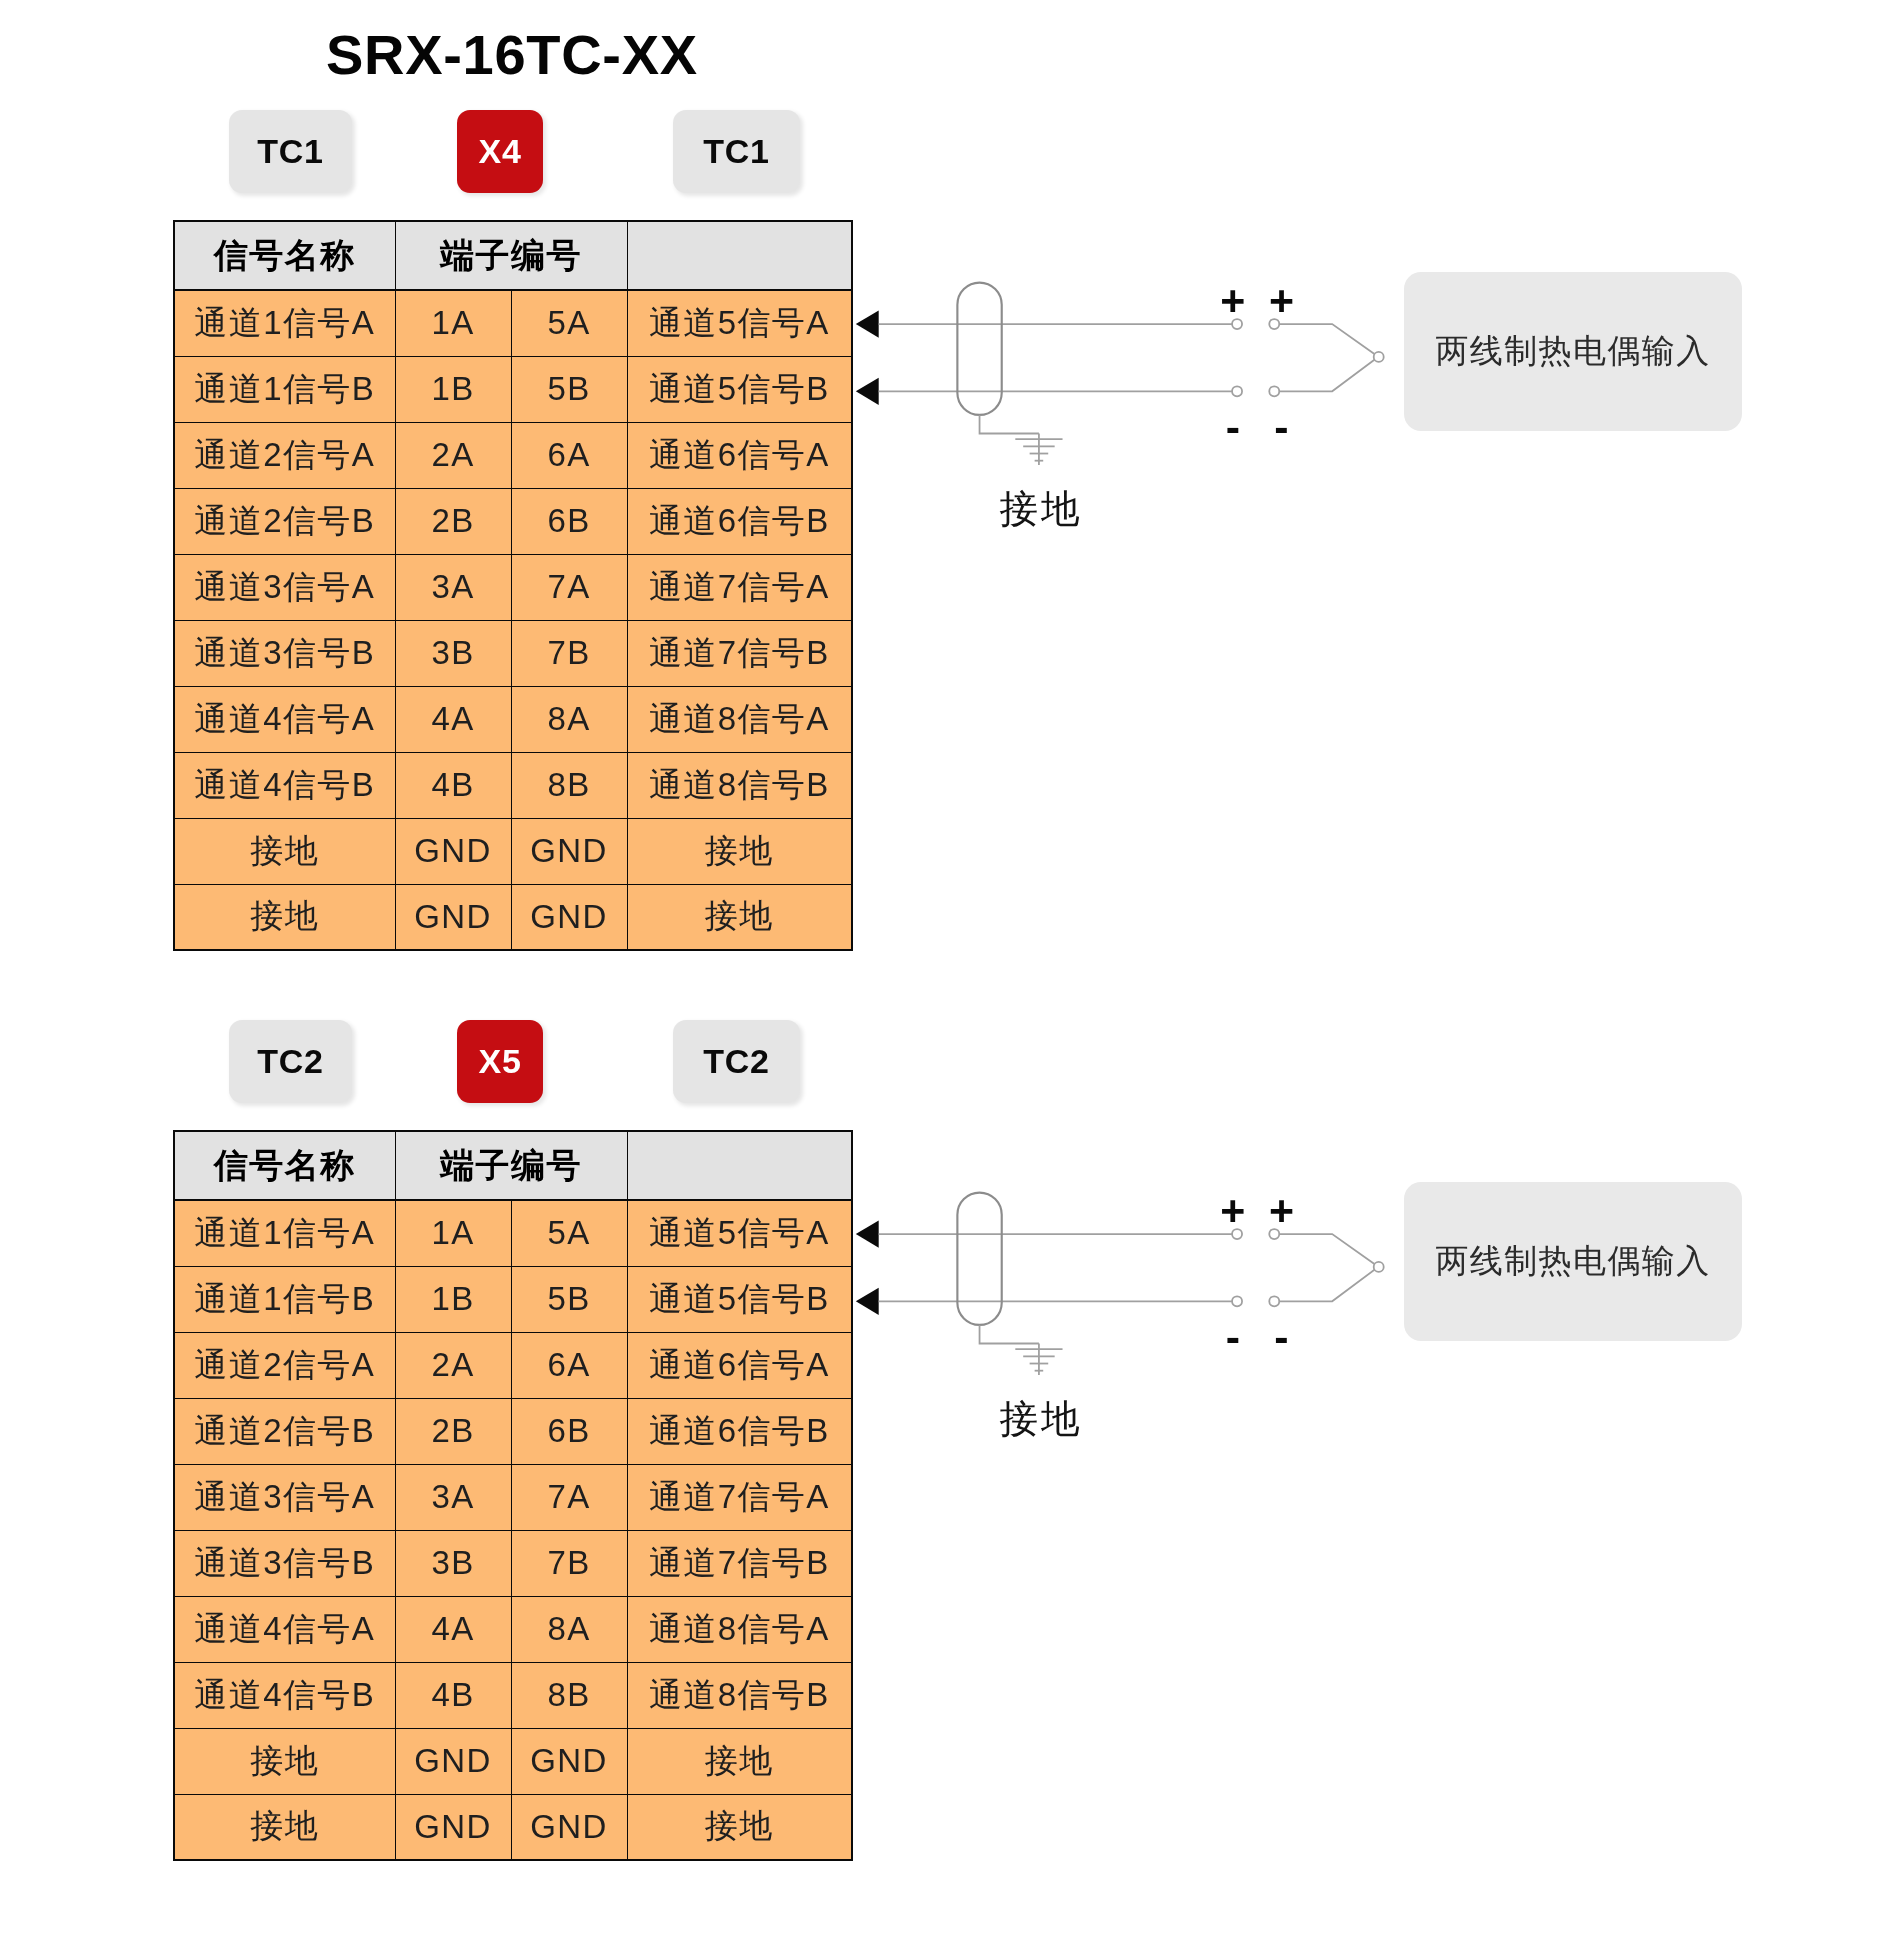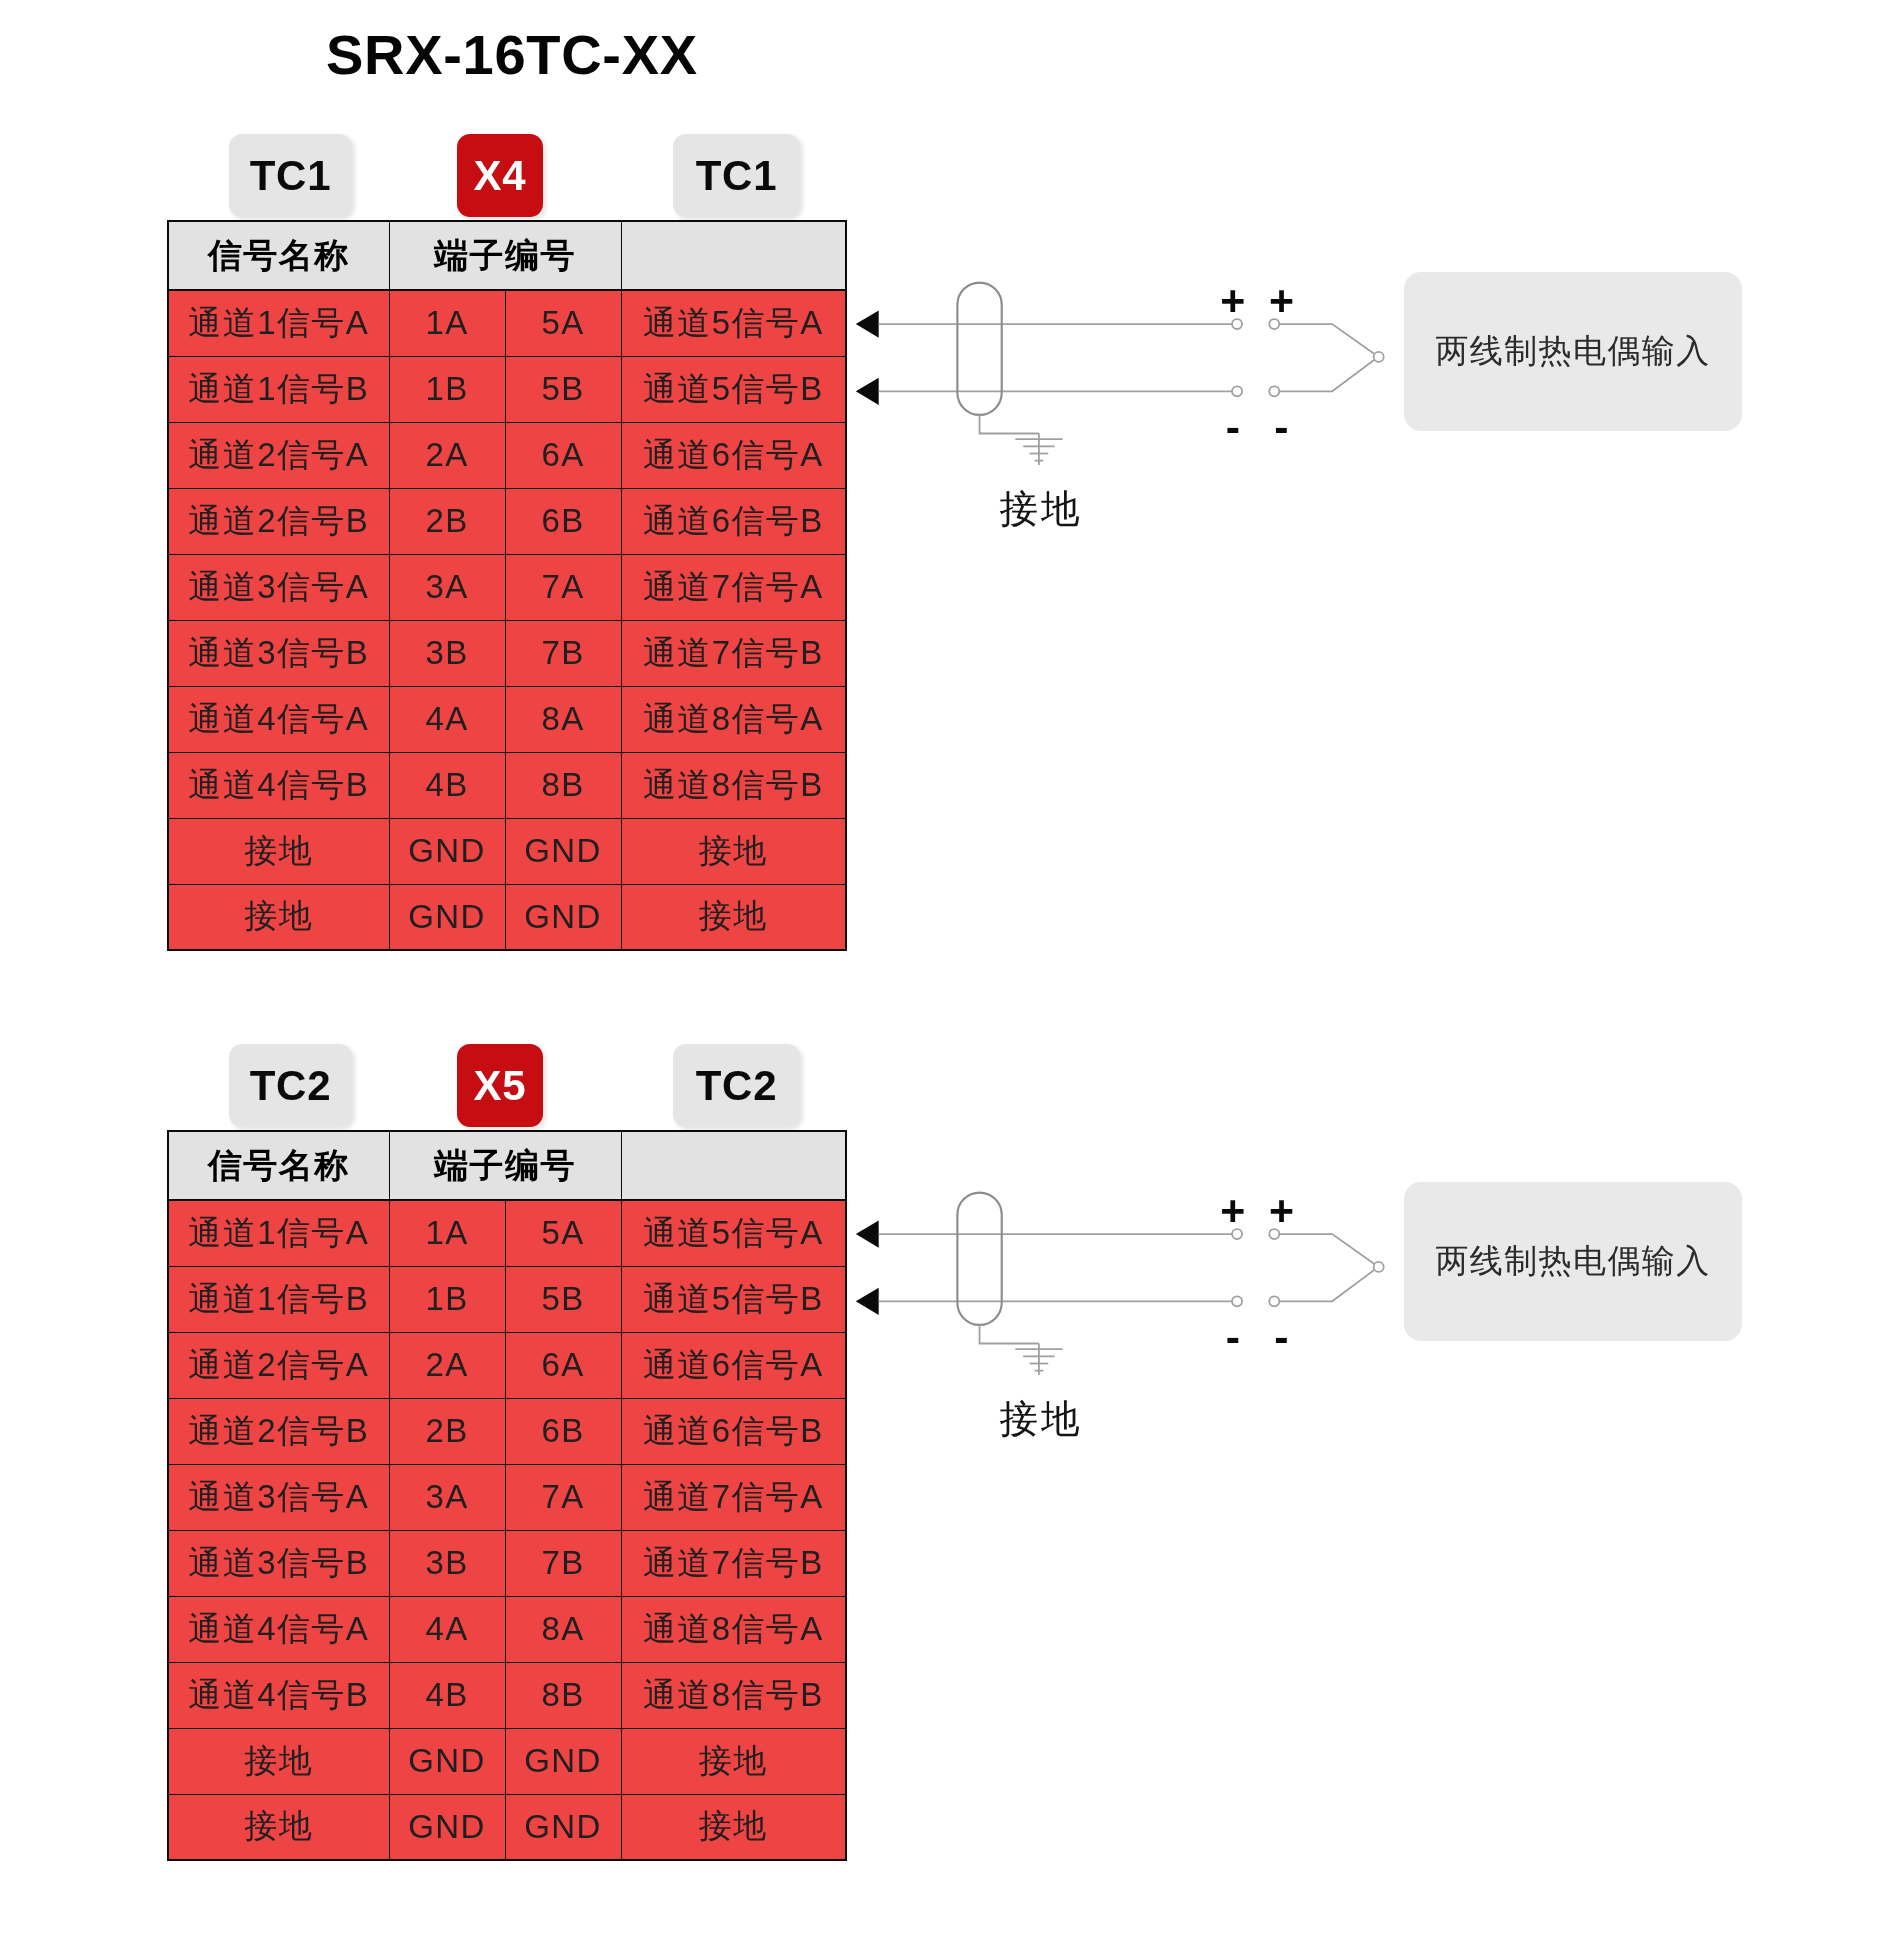--- a/index.html
+++ b/index.html
@@ -20,31 +20,30 @@
   .title{
     position:absolute;left:326px;top:21.5px;
     font-size:56px;font-weight:bold;color:#050505;letter-spacing:0.7px;
   }
   .tc-section{position:absolute;left:0;width:1889px;height:980px;}
   
   .badge{
     position:absolute;top:110px;height:83px;border-radius:13px;
     display:flex;align-items:center;justify-content:center;
     background:var(--badge-gray);color:#0a0a0a;
-    font-size:42px;font-weight:bold;letter-spacing:0.7px;
+    font-size:34px;font-weight:bold;letter-spacing:0.7px;
     box-shadow:2.1px 2.9px 4.3px rgba(0,0,0,0.10);
-    margin-top:24px;
   }
   .badge-left{left:229px;width:123px;}
   .badge-center{left:457px;width:86px;background:var(--accent-red);color:#ffffff;}
   .badge-right{left:673px;width:127px;}
   
   .pin-table{
-    position:absolute;left:167px;top:220px;width:678px;
-    border-collapse:collapse;table-layout:fixed;background:#ef4444;
+    position:absolute;left:173px;top:220px;width:678px;
+    border-collapse:collapse;table-layout:fixed;background:#fdba74;
     border:2.9px solid var(--border-black);
   }
   .pin-table th,.pin-table td{
     border:1.4px solid var(--border-black);
     text-align:center;vertical-align:middle;padding:0;overflow:hidden;
   }
   .pin-table thead th{
     height:69px;background:var(--header-gray);
     font-size:34px;font-weight:bold;color:#000;
     border-bottom:2.9px solid var(--border-black);letter-spacing:1.4px;

